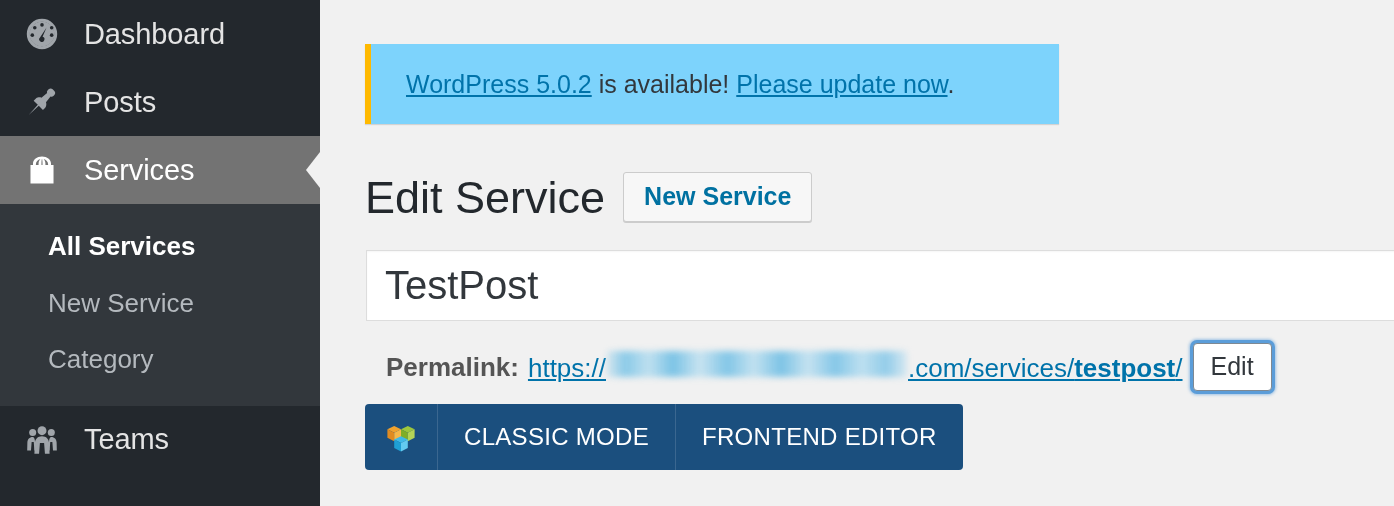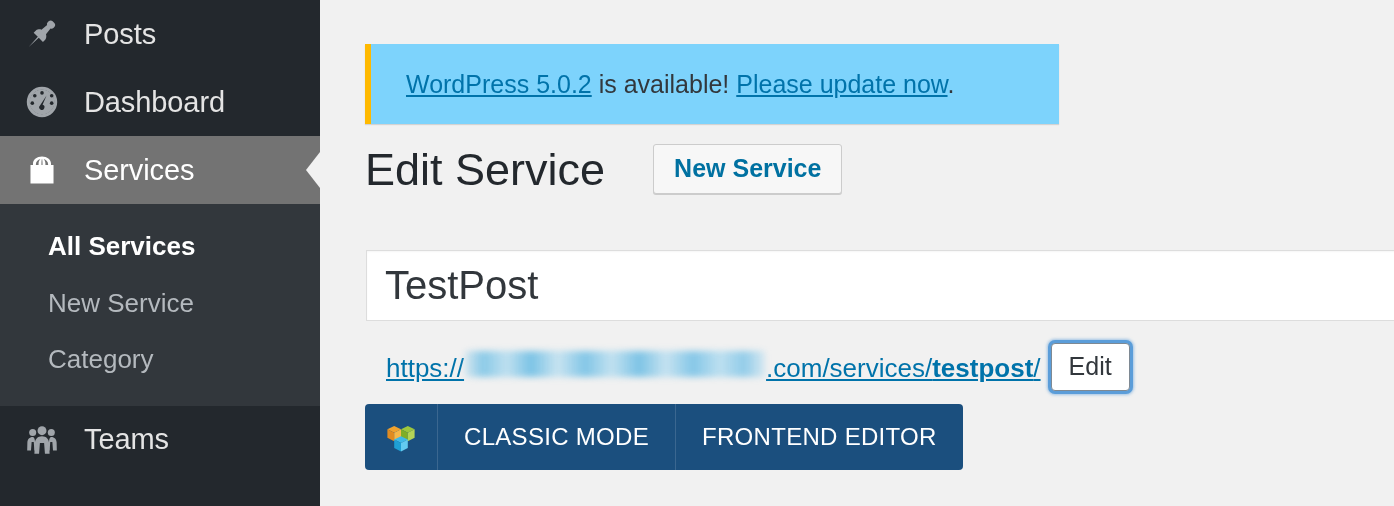--- a/index.html
+++ b/index.html
@@ -124,24 +124,23 @@
   #notice-text a {
     color: #0073aa;
     text-decoration: underline;
     cursor: pointer;
   }
 
   
   #title-row {
     position: absolute;
     left: 45px;
-    top: 144px;
-    display: flex;
-    align-items: center;
-    gap: 30px;
+    top: 172px;
+    display: flex;
+    align-items: center;
   }
   #page-title {
     font-size: 45px;
     font-weight: normal;
     color: #23282d;
     line-height: 1;
     white-space: nowrap;
   }
   #new-service-btn {
     margin-left: 18px;
@@ -281,40 +280,40 @@
 </head>
 <body>
 
 <div id="app">
 
   <nav id="sidebar">
 
     <div class="menu-item">
       <span class="mi-icon">
         <svg width="38" height="38" viewBox="0 0 20 20" fill="#a0a5aa">
-          <path d="M15.6 3.3c-.6-.6-1.5-.6-2.1 0l-.5.5c-.4.4-.5 1-.3 1.5l-3 2.4c-.6-.2-1.8-.4-2.9.4L5.6 9.3l2.2 2.2-4.8 5.3 5.3-4.8 2.2 2.2 1.2-1.2c.8-1.1.6-2.3.4-2.9l2.4-3c.5.2 1.1.1 1.5-.3l.5-.5c.6-.6.6-1.5 0-2.1z"></path>
-        </svg>
-      </span>
-      <span class="mi-label">Posts</span>
-    </div>
-
-    <div class="menu-item">
-      <span class="mi-icon">
-        <svg width="38" height="38" viewBox="0 0 20 20" fill="#a0a5aa">
           <path d="M10 2a8 8 0 100 16 8 8 0 000-16zm0 1.6a6.4 6.4 0 110 12.8 6.4 6.4 0 010-12.8z"></path>
           <circle cx="10" cy="10" r="6.6"></circle>
           <circle cx="10" cy="5.2" r="0.95" fill="#23282d"></circle>
           <circle cx="6.2" cy="6.7" r="0.95" fill="#23282d"></circle>
           <circle cx="4.9" cy="10.6" r="0.95" fill="#23282d"></circle>
           <circle cx="15.1" cy="6.7" r="0.95" fill="#23282d"></circle>
           <circle cx="15.1" cy="10.6" r="0.95" fill="#23282d"></circle>
           <path d="M12.4 6.6l-2.1 4.9a1.35 1.35 0 11-1.35.35z" fill="#23282d"></path>
         </svg>
       </span>
       <span class="mi-label">Dashboard</span>
+    </div>
+
+    <div class="menu-item">
+      <span class="mi-icon">
+        <svg width="38" height="38" viewBox="0 0 20 20" fill="#a0a5aa">
+          <path d="M15.6 3.3c-.6-.6-1.5-.6-2.1 0l-.5.5c-.4.4-.5 1-.3 1.5l-3 2.4c-.6-.2-1.8-.4-2.9.4L5.6 9.3l2.2 2.2-4.8 5.3 5.3-4.8 2.2 2.2 1.2-1.2c.8-1.1.6-2.3.4-2.9l2.4-3c.5.2 1.1.1 1.5-.3l.5-.5c.6-.6.6-1.5 0-2.1z"></path>
+        </svg>
+      </span>
+      <span class="mi-label">Posts</span>
     </div>
 
     <div class="menu-item current">
       <span class="mi-icon">
         <svg width="36" height="36" viewBox="0 0 20 20" fill="#ffffff">
           <path d="M5 7.2V6.4C5 4.2 7.2 2.5 10 2.5s5 1.7 5 3.9v.8h1.4v10.3H3.6V7.2H5zm1.6 0h1.5v-.8c0-1 .4-1.9 1-2.5-1.4.4-2.5 1.6-2.5 3v.3zm3.1 0h.6v-.8c0-1.4-.2-2.6-.3-2.6s-.3 1.2-.3 2.6v.8zm2.2 0h1.5v-.3c0-1.4-1.1-2.6-2.5-3 .6.6 1 1.5 1 2.5v.8z"></path>
         </svg>
       </span>
       <span class="mi-label">Services</span>
       <span class="mi-arrow"></span>
@@ -349,20 +348,21 @@
     </div>
 
     <div id="title-row">
       <h1 id="page-title">Edit Service</h1>
       <button id="new-service-btn">New Service</button>
     </div>
 
     <input id="title-input" type="text" value="TestPost" style="">
 
     <div id="permalink-row">
+      <span id="permalink-label">Permalink:</span>
       <span id="permalink-link">
           <span>https://</span>
           <span class="pl-redacted"></span>
           <span>.com/services/</span>
           <span class="pl-slug">testpost</span>
           <span>/</span>
         </span>
       <button id="edit-permalink-btn">Edit</button>
     </div>
 

